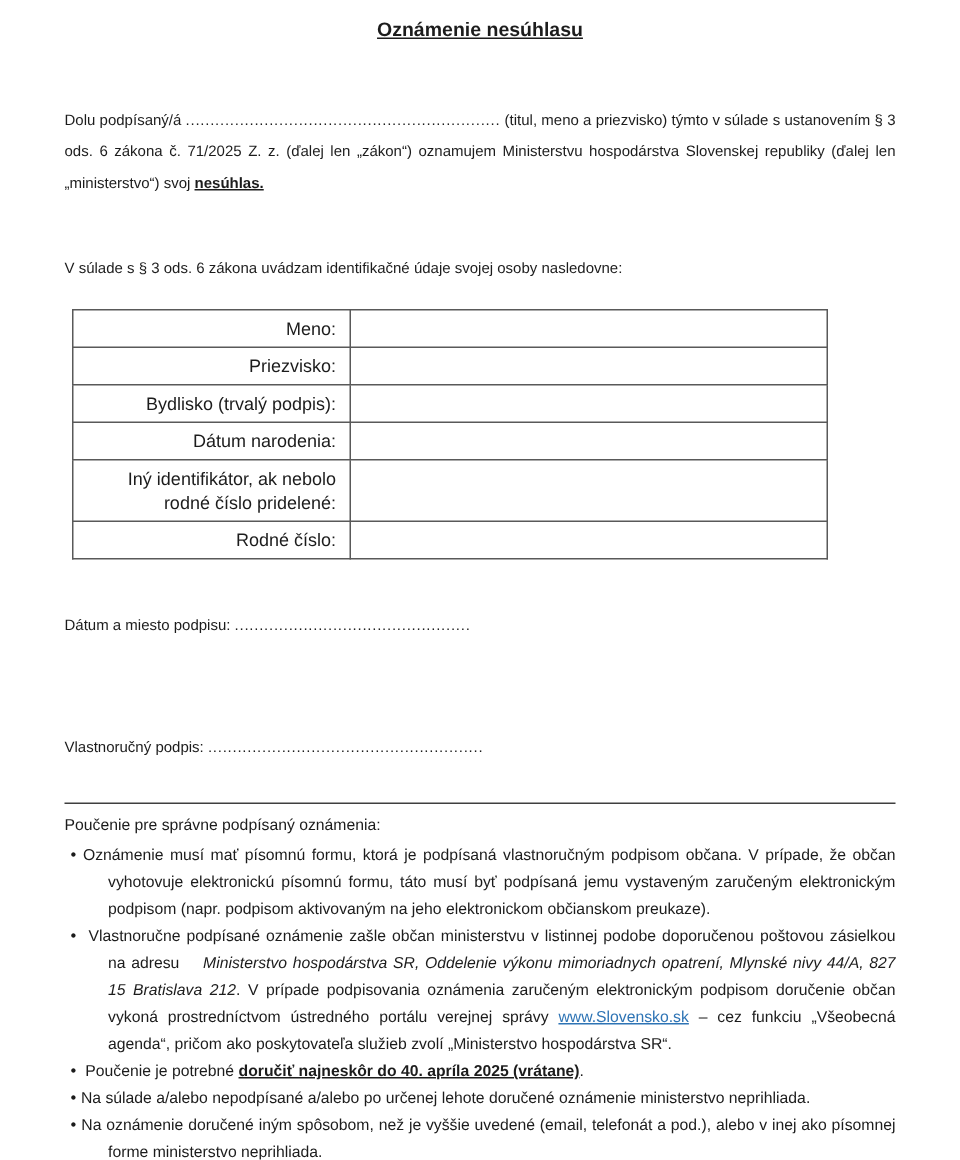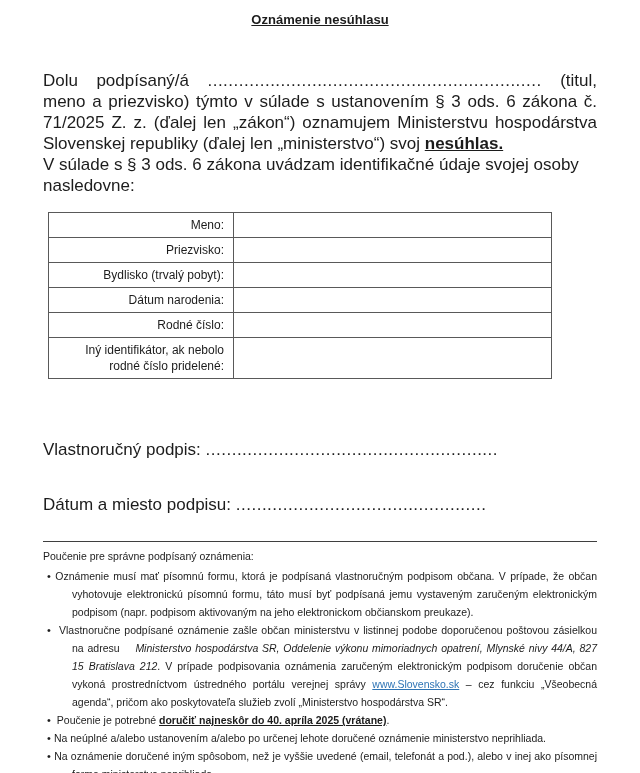--- a/index.html
+++ b/index.html
@@ -19,27 +19,27 @@
   }
   .doc-title {
     text-align: center;
     font-size: 13px;
     font-weight: bold;
     text-decoration: underline;
     margin: 0;
     line-height: 16px;
   }
   .body-text {
-    font-size: 17px;
+    font-size: 10px;
     line-height: 21px;
     margin: 0;
   }
   .justify { text-align: justify; }
   .intro-para { margin-top: 42px; }
-  .table-intro { }
+  .table-intro { margin-top: 36px; }
   .bold-underline { font-weight: bold; text-decoration: underline; }
   .dots { letter-spacing: 0.5px; }
 
   table.id-table {
     border-collapse: collapse;
     margin: 16px 0 0 5px;
     width: 504px;
     table-layout: fixed;
   }
   table.id-table td {
@@ -93,63 +93,63 @@
     <tbody>
       <tr>
         <td class="row-label">Meno:</td>
         <td class="row-value"></td>
       </tr>
       <tr>
         <td class="row-label">Priezvisko:</td>
         <td class="row-value"></td>
       </tr>
       <tr>
-        <td class="row-label">Bydlisko (trvalý pobyt):</td>
+        <td class="row-label">Bydlisko (trvalý podpis):</td>
         <td class="row-value"></td>
       </tr>
       <tr>
         <td class="row-label">Dátum narodenia:</td>
         <td class="row-value"></td>
       </tr>
       <tr>
-        <td class="row-label">Rodné číslo:</td>
+        <td class="row-label">Iný identifikátor, ak nebolo rodné číslo pridelené:</td>
         <td class="row-value"></td>
       </tr>
       <tr>
-        <td class="row-label">Iný identifikátor, ak nebolo rodné číslo pridelené:</td>
+        <td class="row-label">Rodné číslo:</td>
         <td class="row-value"></td>
       </tr>
     </tbody>
   </table>
 
+  <p class="body-text fill-line">
+    <span>Dátum a miesto podpisu: </span><span class="dots">................................................</span>
+  </p>
+
   <p class="body-text fill-line2">
     <span>Vlastnoručný podpis: </span><span class="dots">........................................................</span>
-  </p>
-
-  <p class="body-text fill-line">
-    <span>Dátum a miesto podpisu: </span><span class="dots">................................................</span>
   </p>
 
   <hr class="footer-sep">
 
   <div class="footer">
     <p class="footer-heading">Poučenie pre správne podpísaný oznámenia:</p>
 
     <div class="bullets">
 
       <p class="bullet justify">Oznámenie musí mať písomnú formu, ktorá je podpísaná vlastnoručným podpisom občana. V prípade, že občan vyhotovuje elektronickú písomnú formu, táto musí byť podpísaná jemu vystaveným zaručeným elektronickým podpisom (napr. podpisom aktivovaným na jeho elektronickom občianskom preukaze).</p>
 
       <p class="bullet justify">
         <span>Vlastnoručne podpísané oznámenie zašle občan ministerstvu v listinnej podobe doporučenou poštovou zásielkou na adresu </span><span class="address">Ministerstvo hospodárstva SR, Oddelenie výkonu mimoriadnych opatrení, Mlynské nivy 44/A, 827 15 Bratislava 212</span><span>. V prípade podpisovania oznámenia zaručeným elektronickým podpisom doručenie občan vykoná prostredníctvom ústredného portálu verejnej správy </span><a class="doc-link">www.Slovensko.sk</a><span> – cez funkciu „Všeobecná agenda“, pričom ako poskytovateľa služieb zvolí „Ministerstvo hospodárstva SR“.</span>
       </p>
 
       <p class="bullet">
         <span>Poučenie je potrebné </span><span class="deadline">doručiť najneskôr do 40. apríla 2025 (vrátane)</span><span>.</span>
       </p>
 
-      <p class="bullet">Na neúplné a/alebo ustanovením a/alebo po určenej lehote doručené oznámenie ministerstvo neprihliada.</p>
+      <p class="bullet">Na súlade a/alebo nepodpísané a/alebo po určenej lehote doručené oznámenie ministerstvo neprihliada.</p>
 
       <p class="bullet justify">Na oznámenie doručené iným spôsobom, než je vyššie uvedené (email, telefonát a pod.), alebo v inej ako písomnej forme ministerstvo neprihliada.</p>
 
     </div>
   </div>
 
 </div>
 
 </body></html>

